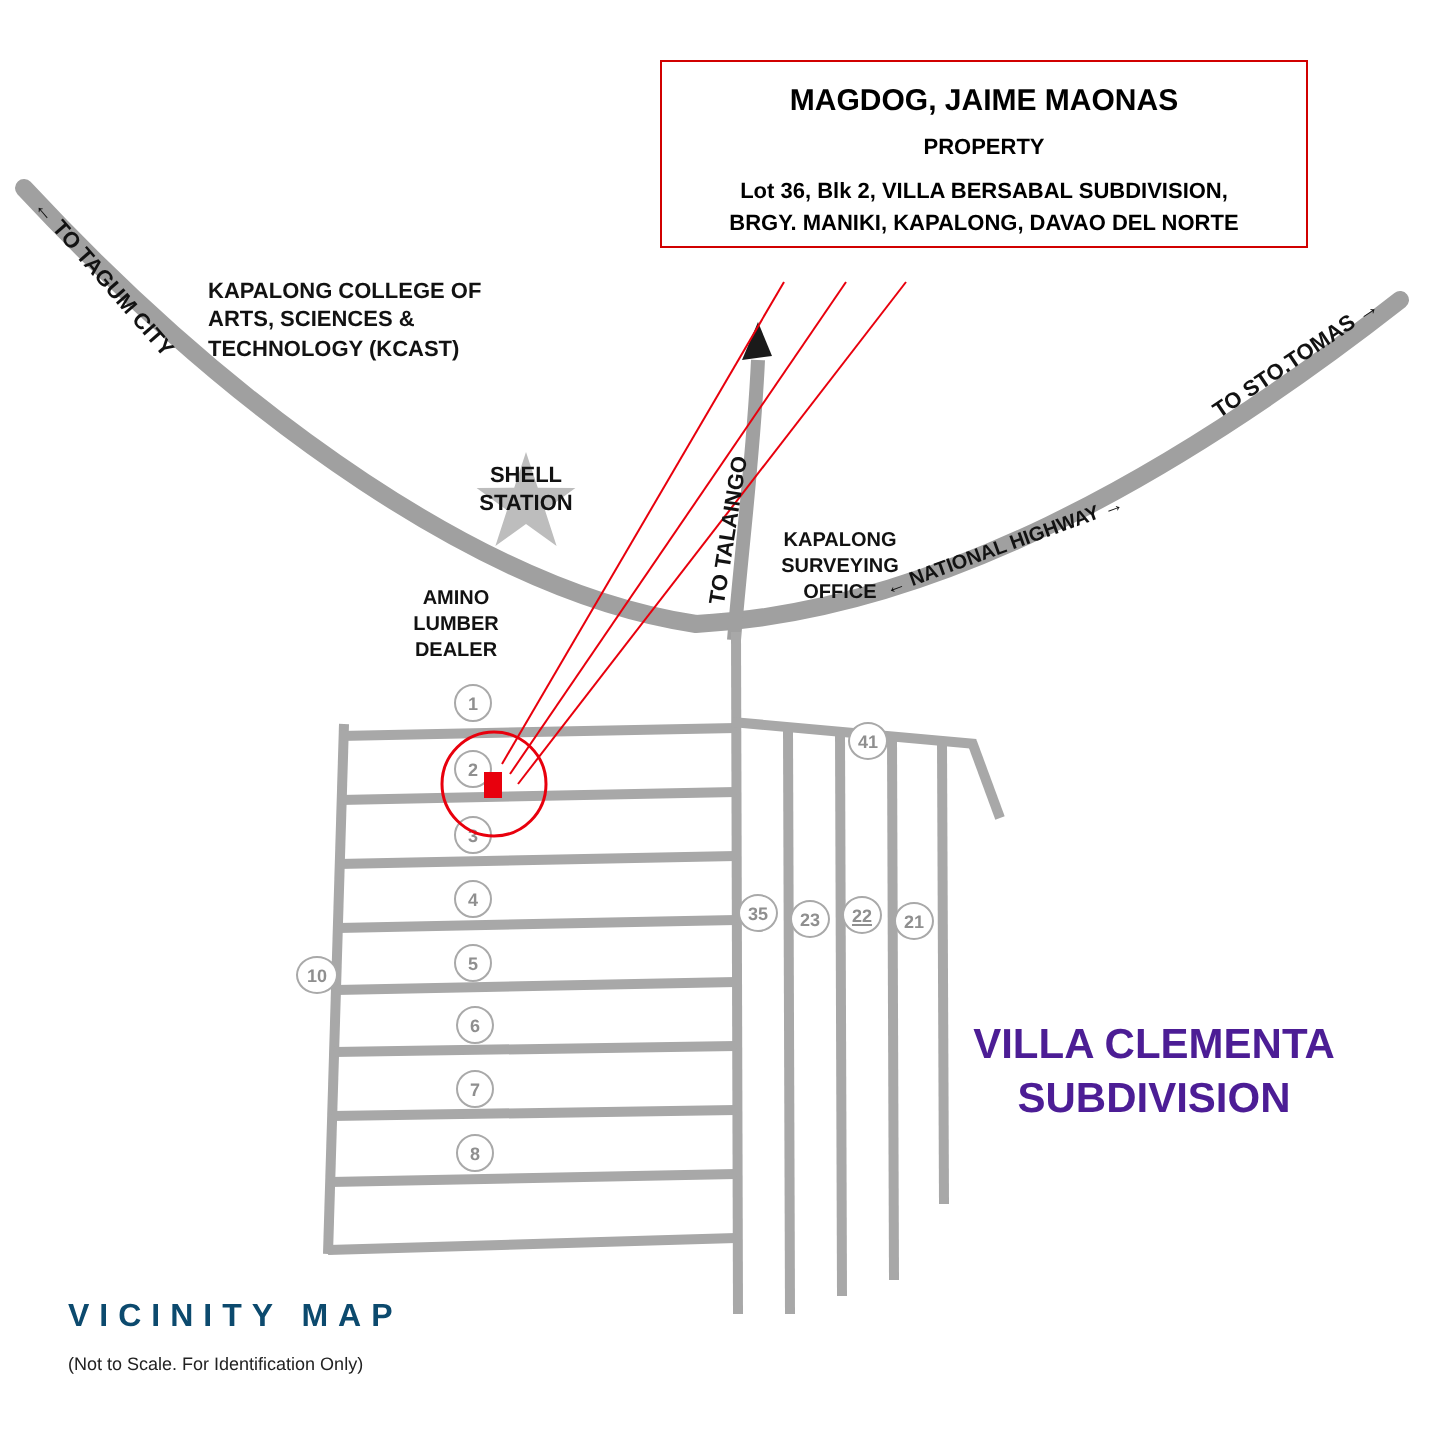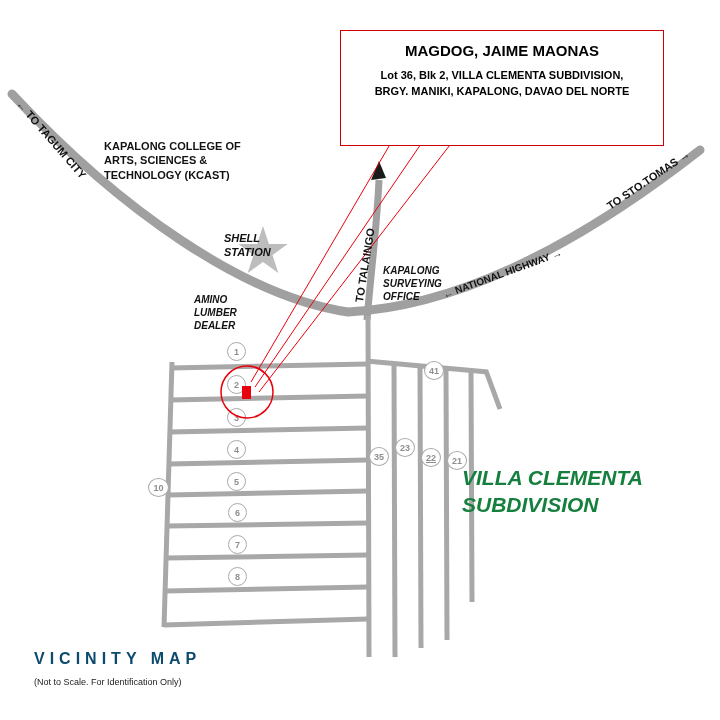--- a/index.html
+++ b/index.html
@@ -13,23 +13,23 @@
   .num-circle{
     position:absolute;z-index:2;width:19px;height:19px;box-sizing:border-box;
     border:1.4px solid #a9a9a9;border-radius:50%;background:#ffffff;color:#8f8f8f;
     font-weight:bold;font-size:9px;display:flex;align-items:center;justify-content:center;
   }
   .label{
     position:absolute;z-index:4;font-weight:bold;color:#121212;
     white-space:pre-line;line-height:1.3;
   }
   .rot{white-space:nowrap;transform-origin:0 0;}
-  .center{font-style:italic;}
+  .center{text-align:center;}
   #title-box{
-    position:absolute;z-index:5;left:340px;top:30px;width:324px;height:116px;
+    position:absolute;z-index:5;left:330px;top:30px;width:324px;height:94px;
     background:#ffffff;border:1.6px solid #d10000;box-sizing:border-box;text-align:center;
   }
   #title-box .owner{font-size:15px;margin-top:11px;font-weight:bold;}
   #title-box .prop{font-size:11px;margin-top:9px;font-weight:bold;}
   #title-box .addr{font-size:11px;margin-top:9px;font-weight:bold;white-space:pre-line;line-height:1.45;}
 </style>
 </head>
 <body>
 
 <svg id="roads" class="layer" width="720" height="720" viewBox="0 0 720 720">
@@ -65,21 +65,21 @@
 <div class="num-circle" style="left:227px;top:342px;">1</div>
 <div class="num-circle" style="left:227px;top:375px;">2</div>
 <div class="num-circle" style="left:227px;top:408px;">3</div>
 <div class="num-circle" style="left:227px;top:440px;">4</div>
 <div class="num-circle" style="left:227px;top:472px;">5</div>
 <div class="num-circle" style="left:228px;top:503px;">6</div>
 <div class="num-circle" style="left:228px;top:535px;">7</div>
 <div class="num-circle" style="left:228px;top:567px;">8</div>
 <div class="num-circle" style="left:148px;top:478px;width:21px;">10</div>
 <div class="num-circle" style="left:369px;top:447px;width:20px;">35</div>
-<div class="num-circle" style="left:395px;top:438px;width:20px;">23</div>
+<div class="num-circle" style="left:395px;top:450px;width:20px;">23</div>
 <div class="num-circle" style="left:421px;top:448px;width:20px;text-decoration:underline;">22</div>
 <div class="num-circle" style="left:447px;top:451px;width:20px;">21</div>
 <div class="num-circle" style="left:424px;top:361px;width:20px;">41</div>
 
 <svg id="overlay" class="layer" width="720" height="720" viewBox="0 0 720 720">
   <line x1="251" y1="382" x2="392" y2="141" stroke="#e8000d" stroke-width="1"></line>
   <line x1="255" y1="387" x2="423" y2="141" stroke="#e8000d" stroke-width="1"></line>
   <line x1="259" y1="392" x2="453" y2="141" stroke="#e8000d" stroke-width="1"></line>
   <circle cx="247" cy="392" r="26" fill="none" stroke="#e8000d" stroke-width="1.5"></circle>
   <rect x="242" y="386" width="9" height="13" fill="#e8000d"></rect>
@@ -101,24 +101,25 @@
 OFFICE</div>
 
 <div class="label rot" style="left:24px;top:97px;font-size:11px;transform:rotate(49deg);">← TO TAGUM CITY</div>
 
 <div class="label rot" style="left:604px;top:201px;font-size:11px;transform:rotate(-34deg);">TO STO.TOMAS →</div>
 
 <div class="label rot" style="left:441px;top:289px;font-size:10px;transform:rotate(-20deg);">← NATIONAL HIGHWAY →</div>
 
 <div class="label rot" style="left:352px;top:301px;font-size:11px;transform:rotate(-81deg);">TO TALAINGO</div>
 
-<div class="label center" style="left:462px;top:464px;width:230px;font-size:21px;color:#15803d;line-height:1.3;">VILLA CLEMENTA
+<div class="label center" style="left:462px;top:509px;width:230px;font-size:21px;color:#4c1d95;line-height:1.3;">VILLA CLEMENTA
 SUBDIVISION</div>
 
 <div class="label" style="left:34px;top:649px;font-size:16px;letter-spacing:5px;color:#0c4a6e;">VICINITY MAP</div>
 
 <div class="label" style="left:34px;top:677px;font-size:9px;font-weight:normal;color:#222222;">(Not to Scale. For Identification Only)</div>
 
 <div id="title-box">
   <div class="owner">MAGDOG, JAIME MAONAS</div>
-  <div class="addr">Lot 36, Blk 2, VILLA CLEMENTA SUBDIVISION,
+  <div class="prop">PROPERTY</div>
+  <div class="addr">Lot 36, Blk 2, VILLA BERSABAL SUBDIVISION,
 BRGY. MANIKI, KAPALONG, DAVAO DEL NORTE</div>
 </div>
 
 </body></html>

